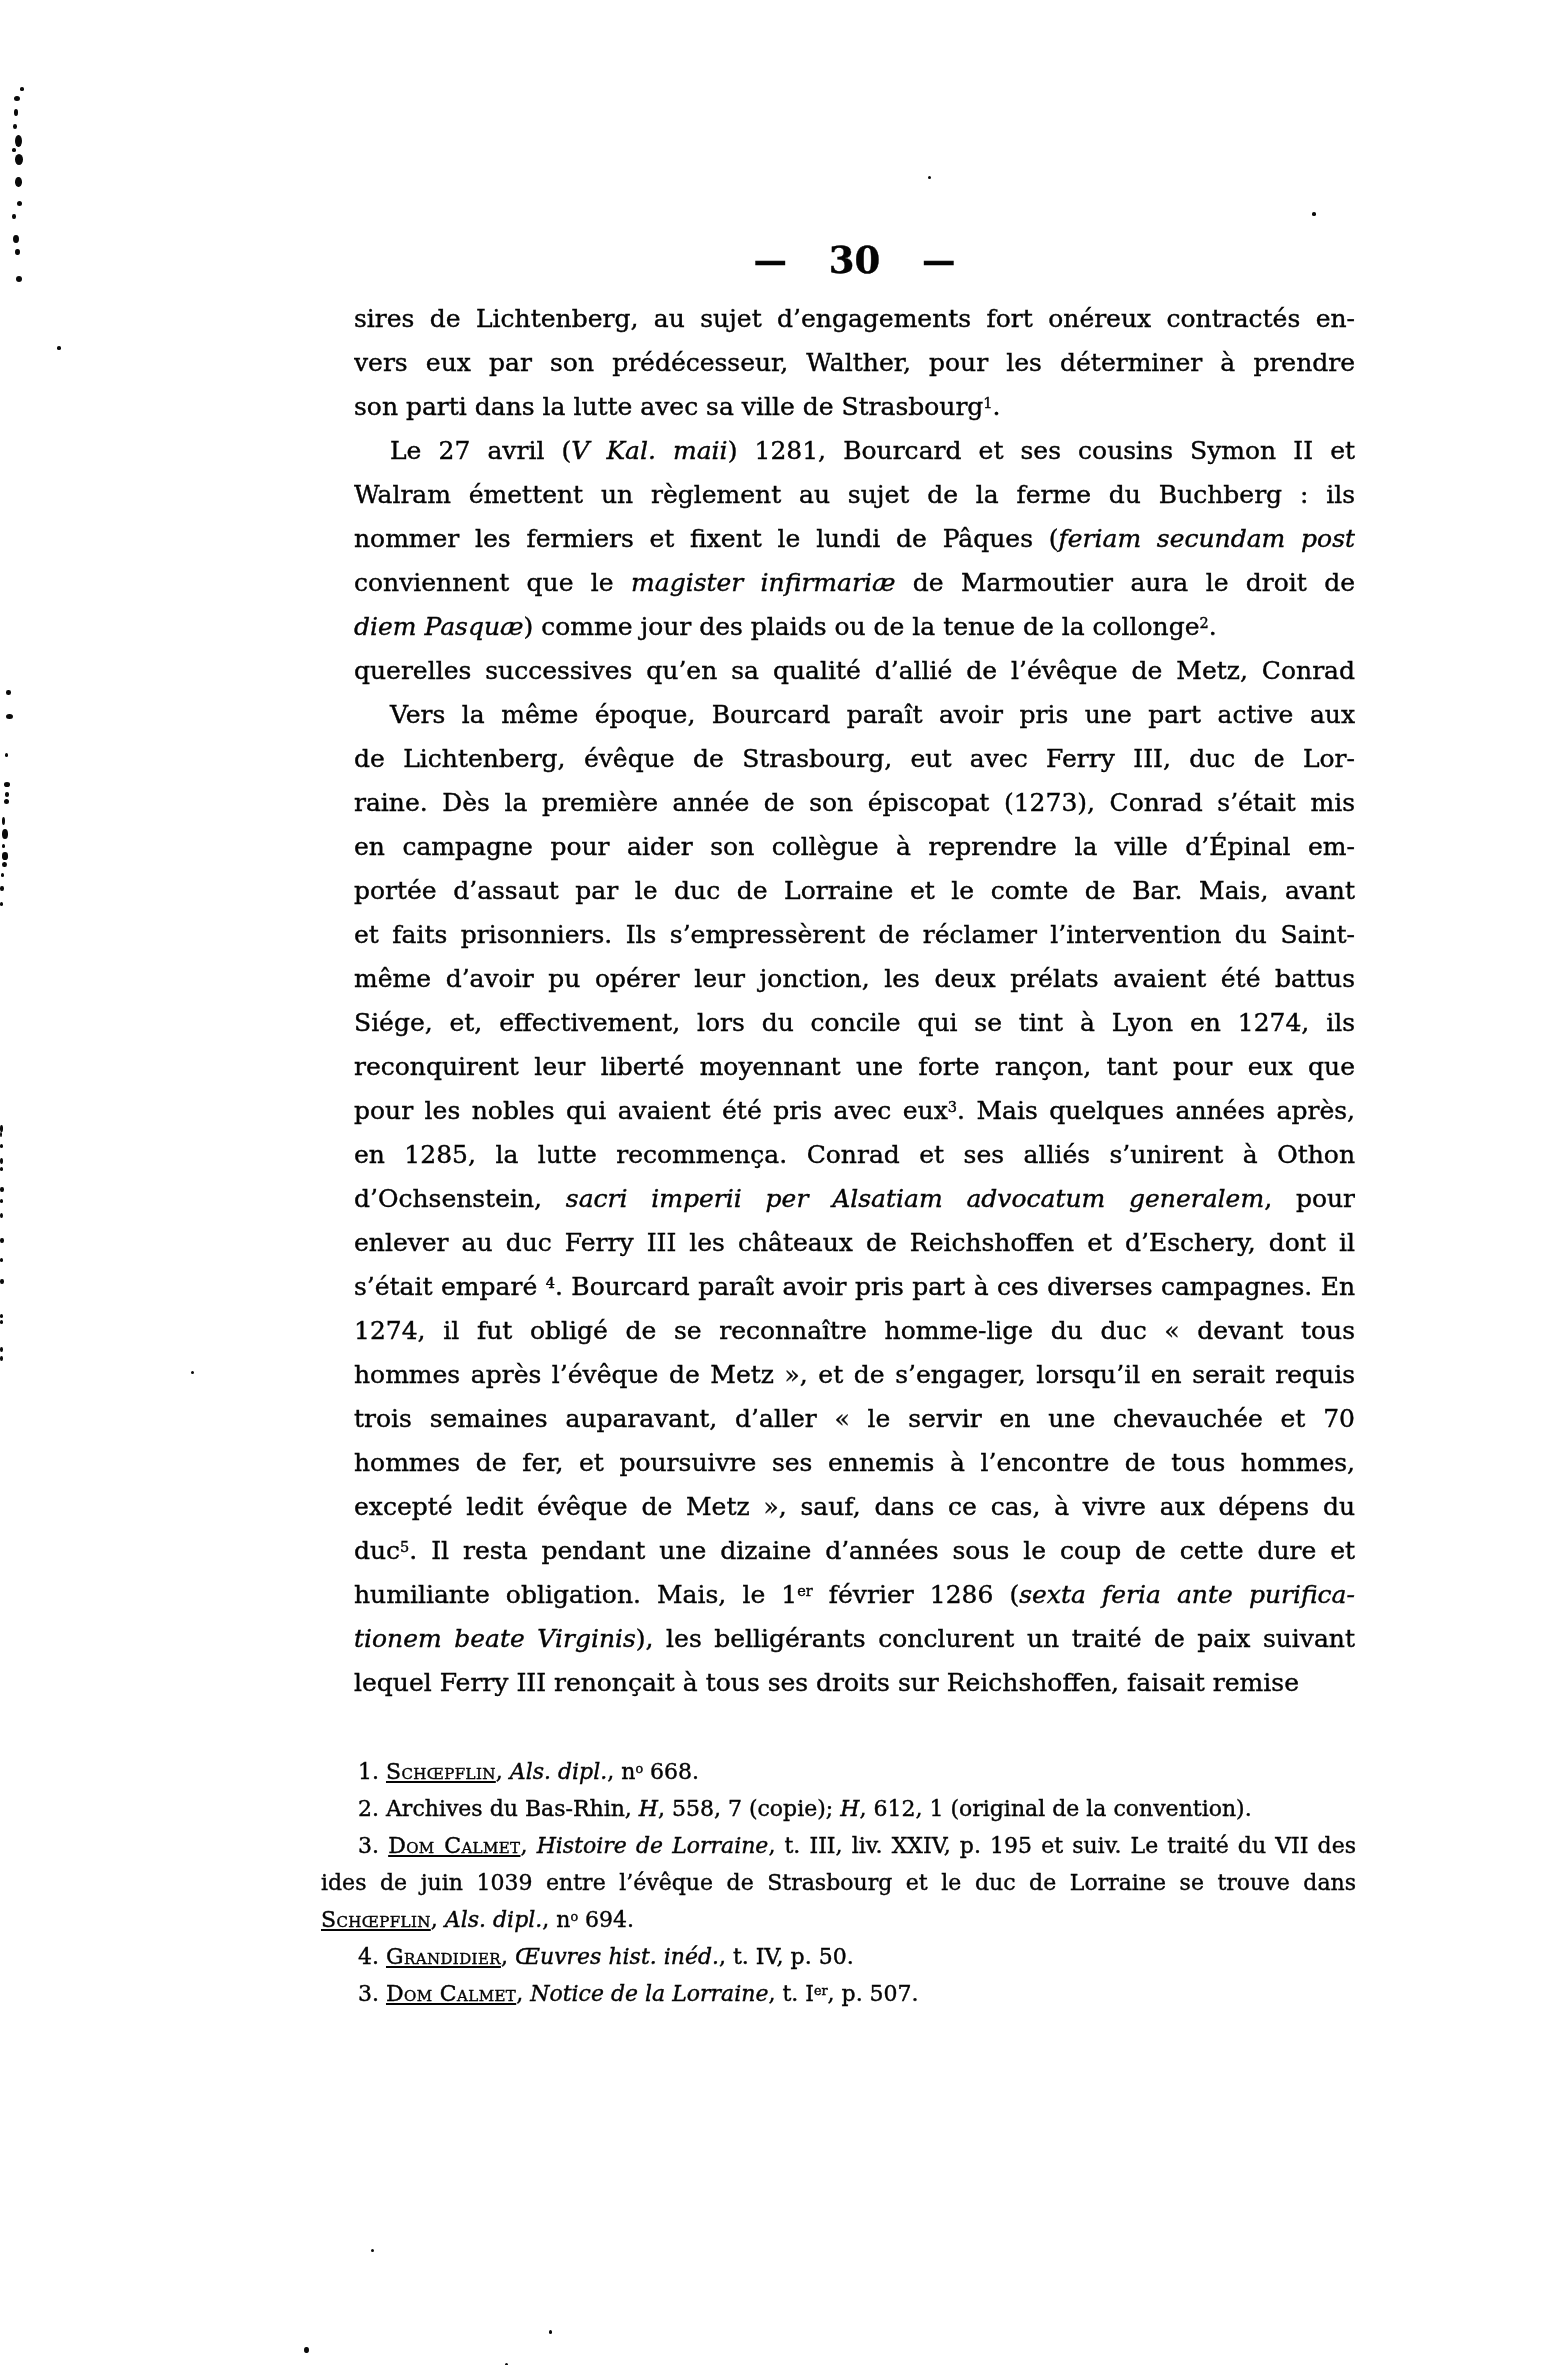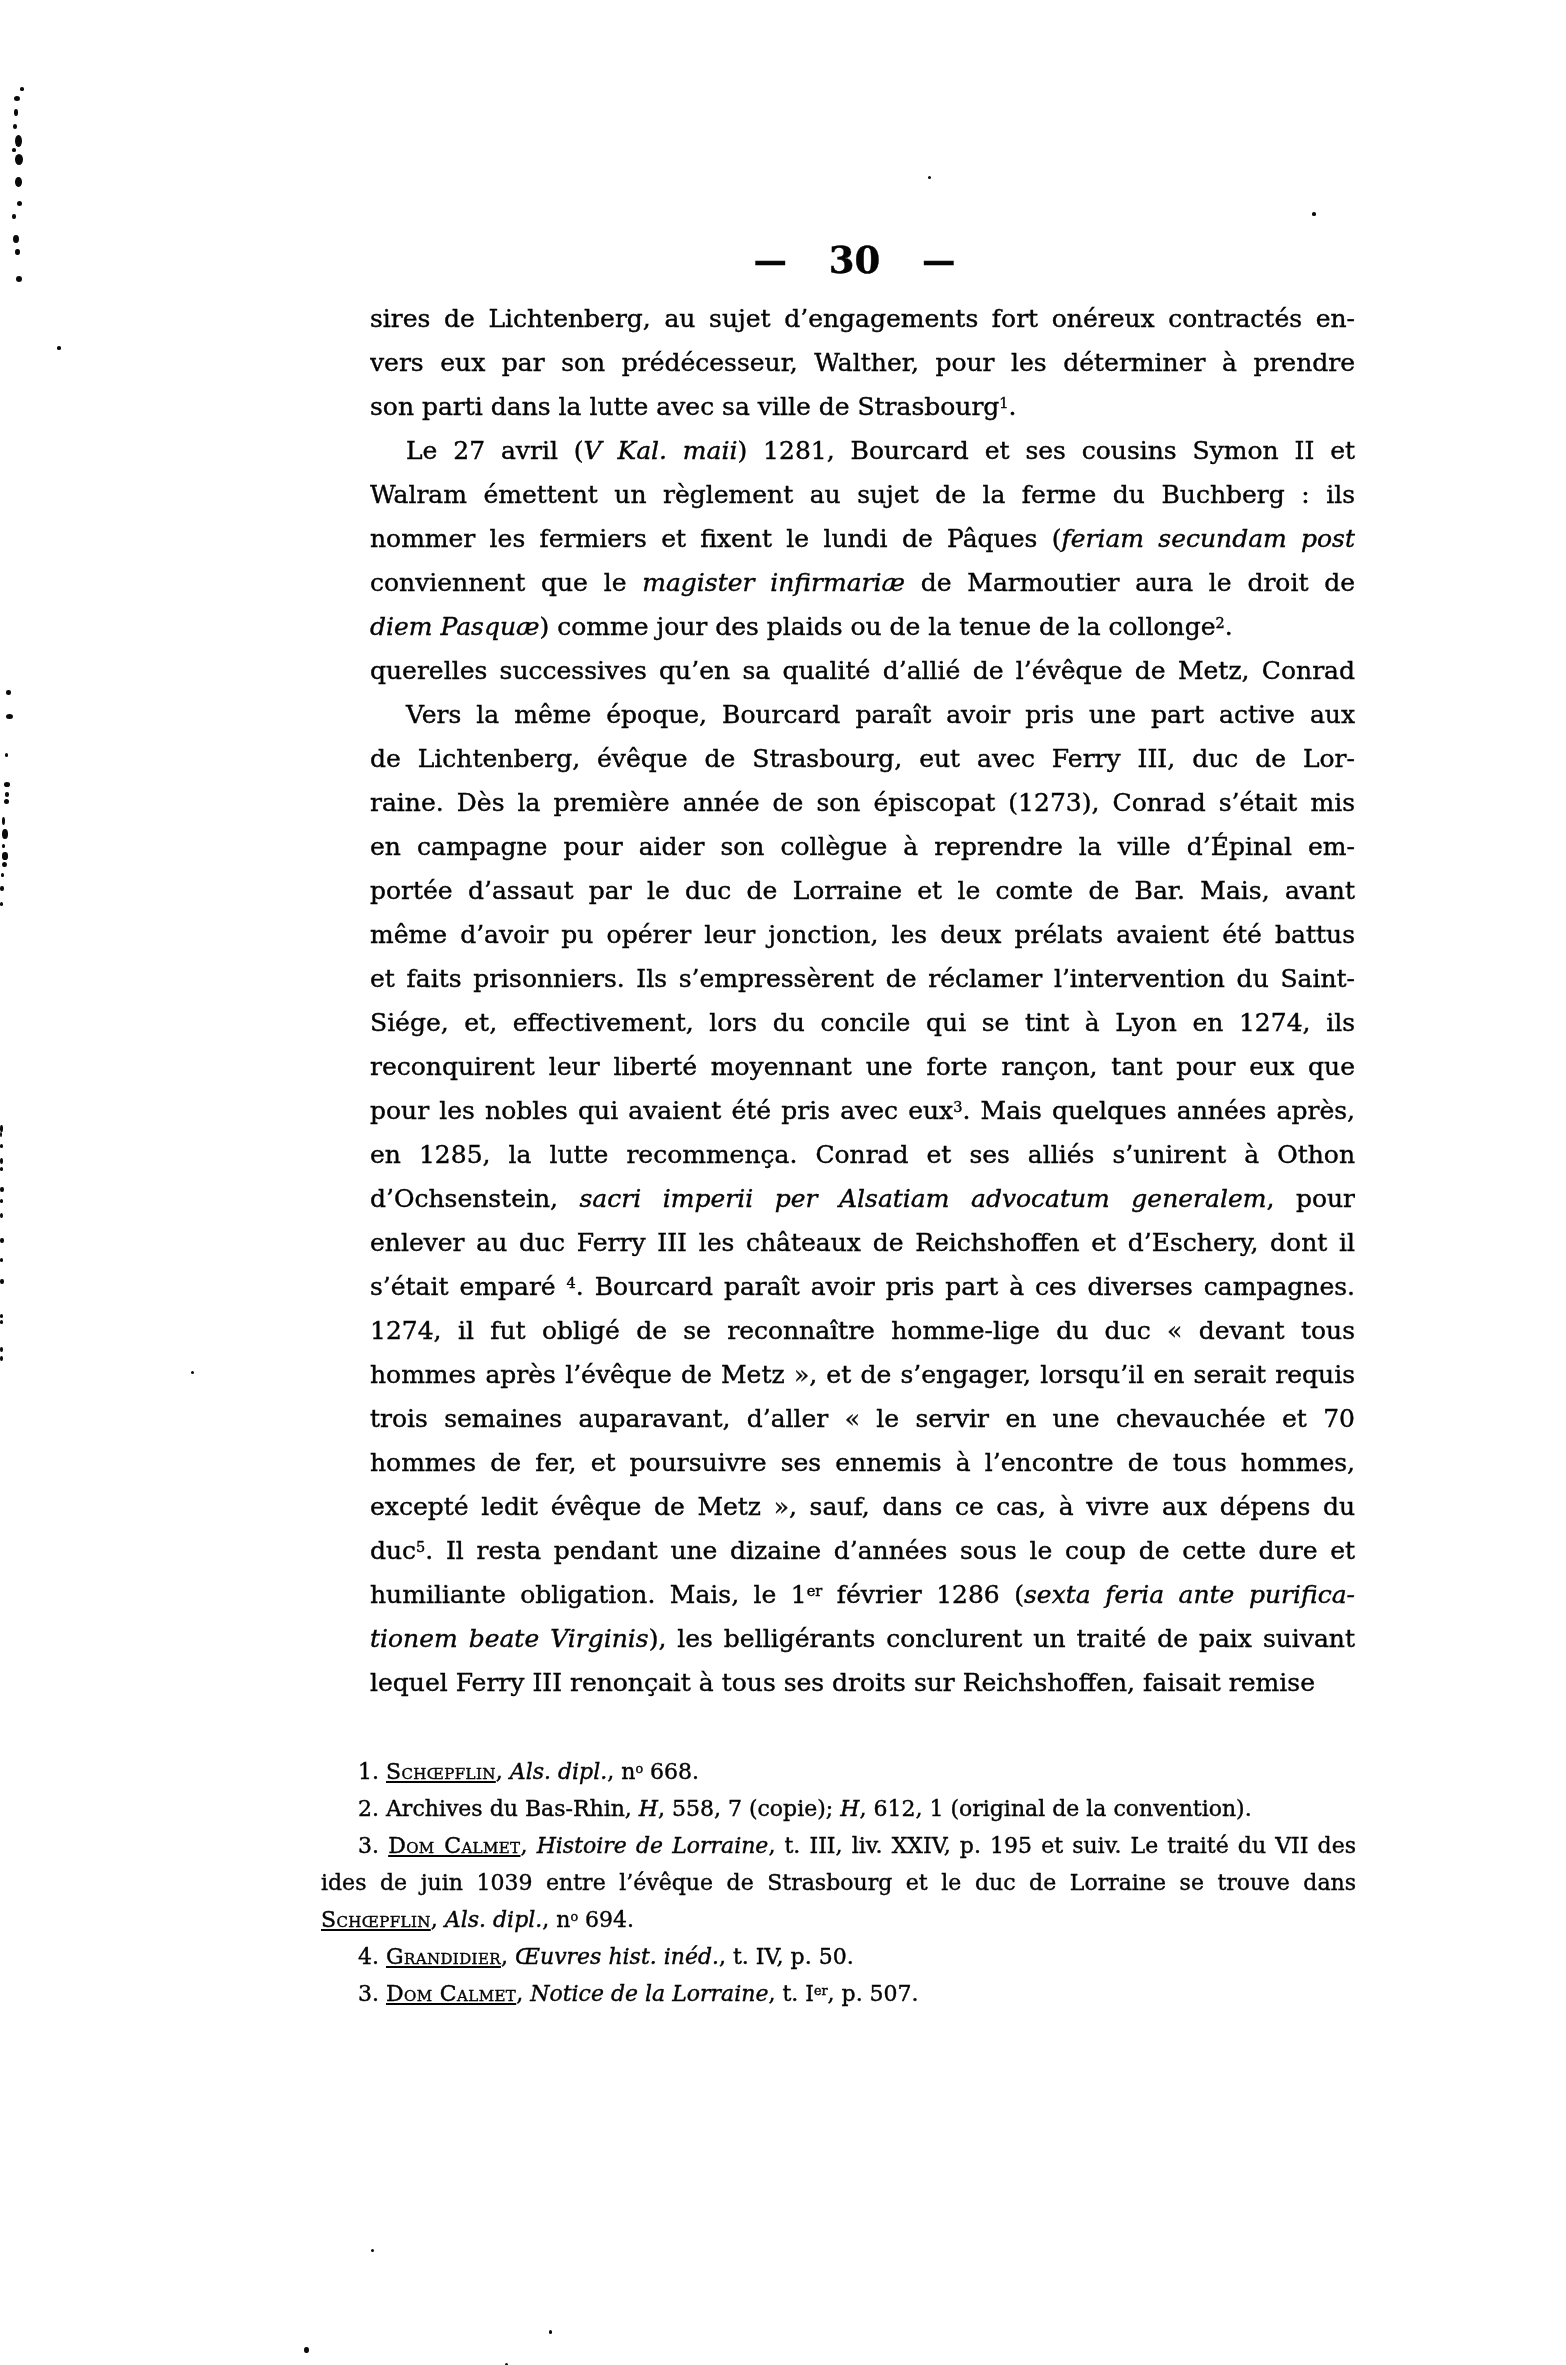--- a/index.html
+++ b/index.html
@@ -41,21 +41,21 @@
   }
   
   .body-text {
     position: absolute;
     left: 354px;
     top: 297px;
     width: 1001px;
     font-size: 25px;
     line-height: 44px;
   }
-  .body-text .line { height: 44px; margin-left: 16px; }
+  .body-text .line { height: 44px; }
   
   .footnotes {
     position: absolute;
     left: 321px;
     top: 1753px;
     width: 1035px;
     font-size: 22px;
     line-height: 37px;
   }
   .footnotes .line { height: 37px; }
@@ -103,22 +103,22 @@
       <div class="line">Walram émettent un règlement au sujet de la ferme du Buchberg : ils</div>
       <div class="line">nommer les fermiers et fixent le lundi de Pâques (<i>feriam secundam post</i></div>
       <div class="line">conviennent que le <i>magister infirmariæ</i> de Marmoutier aura le droit de</div>
       <div class="line last"><i>diem Pasquæ</i>) comme jour des plaids ou de la tenue de la collonge<sup>2</sup>.</div>
       <div class="line">querelles successives qu’en sa qualité d’allié de l’évêque de Metz, Conrad</div>
       <div class="line indent">Vers la même époque, Bourcard paraît avoir pris une part active aux</div>
       <div class="line">de Lichtenberg, évêque de Strasbourg, eut avec Ferry III, duc de Lor-</div>
       <div class="line">raine. Dès la première année de son épiscopat (1273), Conrad s’était mis</div>
       <div class="line">en campagne pour aider son collègue à reprendre la ville d’Épinal em-</div>
       <div class="line">portée d’assaut par le duc de Lorraine et le comte de Bar. Mais, avant</div>
+      <div class="line">et faits prisonniers. Ils s’empressèrent de réclamer l’intervention du Saint-</div>
       <div class="line">même d’avoir pu opérer leur jonction, les deux prélats avaient été battus</div>
-      <div class="line">et faits prisonniers. Ils s’empressèrent de réclamer l’intervention du Saint-</div>
       <div class="line">Siége, et, effectivement, lors du concile qui se tint à Lyon en 1274, ils</div>
       <div class="line">reconquirent leur liberté moyennant une forte rançon, tant pour eux que</div>
       <div class="line">pour les nobles qui avaient été pris avec eux<sup>3</sup>. Mais quelques années après,</div>
       <div class="line">en 1285, la lutte recommença. Conrad et ses alliés s’unirent à Othon</div>
       <div class="line">d’Ochsenstein, <i>sacri imperii per Alsatiam advocatum generalem</i>, pour</div>
       <div class="line">enlever au duc Ferry III les châteaux de Reichshoffen et d’Eschery, dont il</div>
       <div class="line">s’était emparé <sup>4</sup>. Bourcard paraît avoir pris part à ces diverses campagnes. En</div>
       <div class="line">1274, il fut obligé de se reconnaître homme-lige du duc « devant tous</div>
       <div class="line">hommes après l’évêque de Metz », et de s’engager, lorsqu’il en serait requis</div>
       <div class="line">trois semaines auparavant, d’aller « le servir en une chevauchée et 70</div>

